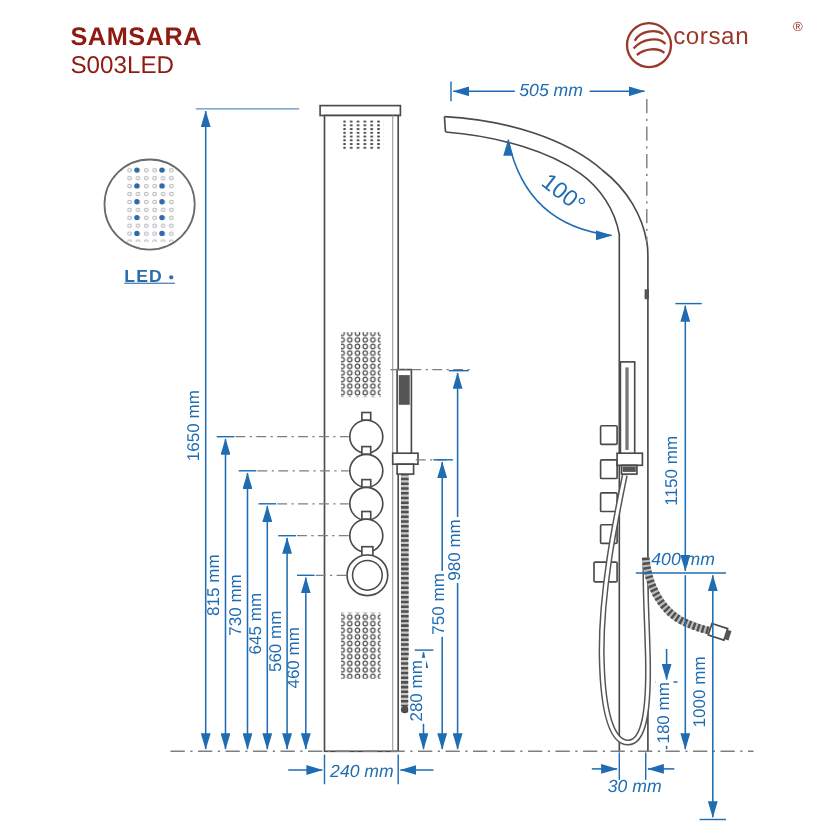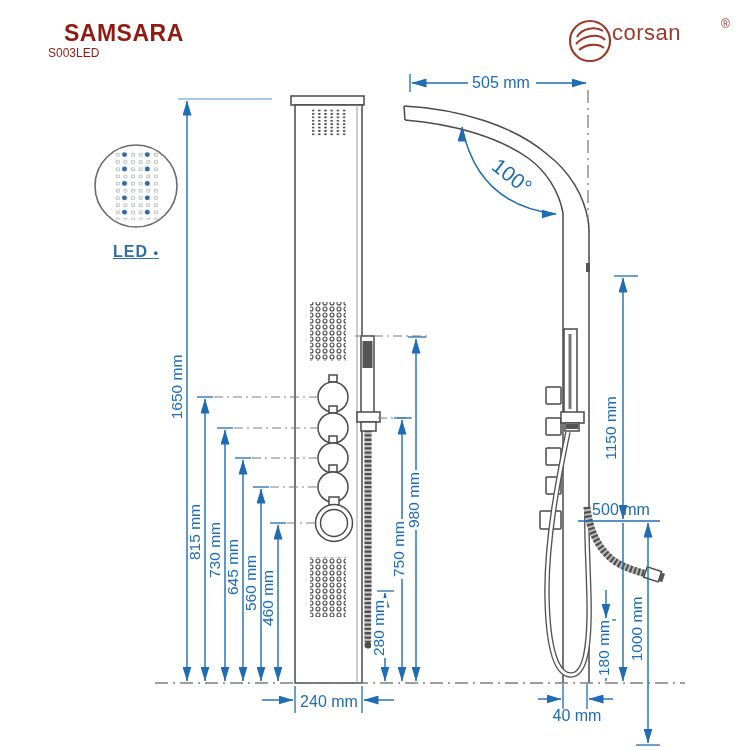--- a/index.html
+++ b/index.html
@@ -12,26 +12,26 @@
   .thin{stroke:#9a9a9a;stroke-width:1;fill:none;}
   .dash{stroke:var(--dash_gray);stroke-width:1.2;fill:none;stroke-dasharray:9 4 2 4;}
   .dashline{stroke:var(--dash_gray);stroke-width:1.3;fill:none;stroke-dasharray:13 5 2 5;}
   .dim{stroke:var(--dimension_blue);stroke-width:1.4;fill:none;}
   .tick{stroke:var(--dimension_blue);stroke-width:1.3;fill:none;}
   .ext{stroke:var(--light_blue);stroke-width:1.2;fill:none;}
   marker path{fill:var(--dimension_blue);}
   
   .dim-label{position:absolute;color:var(--dimension_blue);font-size:15.5px;white-space:nowrap;
              transform:translate(-50%,-50%) rotate(var(--r,0deg));line-height:1;}
-  .dim-label.big{font-size:16px;}
+  .dim-label.big{font-size:16px;font-style:italic;}
   .dim-label.angle{font-size:21px;}
   .dim-label.bgw{background:#fff;padding:0 2px;}
   .product-name{position:absolute;left:64px;top:20px;color:var(--brand_red);
                 font-size:23px;font-weight:bold;letter-spacing:.5px;}
-  .model-code{position:absolute;left:48px;top:46px;color:var(--brand_red);font-size:12px;}
+  .model-code{position:absolute;left:64px;top:46px;color:var(--brand_red);font-size:22px;}
   .brand{position:absolute;left:612px;top:22px;color:var(--logo_red);font-size:22px;
          line-height:1;letter-spacing:.5px;}
   .regmark{position:absolute;left:721px;top:17px;color:var(--logo_red);font-size:12px;}
   .led-label{position:absolute;left:136px;top:252px;transform:translate(-50%,-50%);
              color:var(--led_blue);font-size:16px;font-weight:bold;letter-spacing:1px;white-space:nowrap;text-decoration:underline;}
   .led-label .bullet{font-size:13px;}
 </style>
 </head>
 <body>
 
@@ -226,18 +226,18 @@
   <div class="dim-label" style="left:233px;top:567px;--r:-90deg">645 mm</div>
   <div class="dim-label" style="left:251px;top:583px;--r:-90deg">560 mm</div>
   <div class="dim-label" style="left:268px;top:598px;--r:-90deg">460 mm</div>
   <div class="dim-label bgw" style="left:379px;top:628px;--r:-90deg">280 mm</div>
   <div class="dim-label bgw" style="left:399px;top:549px;--r:-90deg">750 mm</div>
   <div class="dim-label bgw" style="left:414px;top:500px;--r:-90deg">980 mm</div>
   <div class="dim-label big" style="left:329px;top:702px">240 mm</div>
   <div class="dim-label big" style="left:501px;top:83px">505 mm</div>
   <div class="dim-label angle" style="left:512px;top:176px;--r:38deg">100°</div>
   <div class="dim-label" style="left:611px;top:428px;--r:-90deg">1150 mm</div>
-  <div class="dim-label big" style="left:621px;top:510px">500 mm</div>
+  <div class="dim-label big" style="left:621px;top:510px">400 mm</div>
   <div class="dim-label bgw" style="left:604px;top:648px;--r:-90deg">180 mm</div>
   <div class="dim-label" style="left:637px;top:629px;--r:-90deg">1000 mm</div>
-  <div class="dim-label big" style="left:577px;top:716px">40 mm</div>
+  <div class="dim-label big" style="left:577px;top:716px">30 mm</div>
 
 </div>
 
 </body></html>

